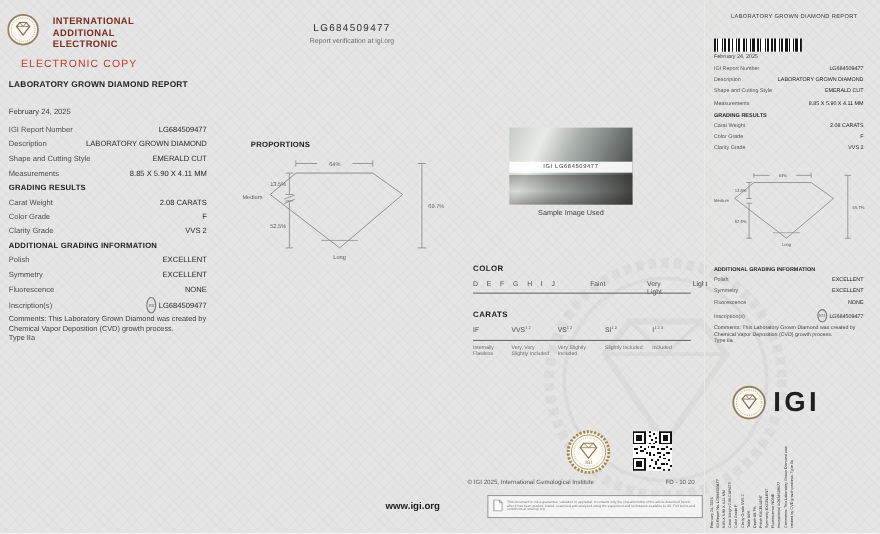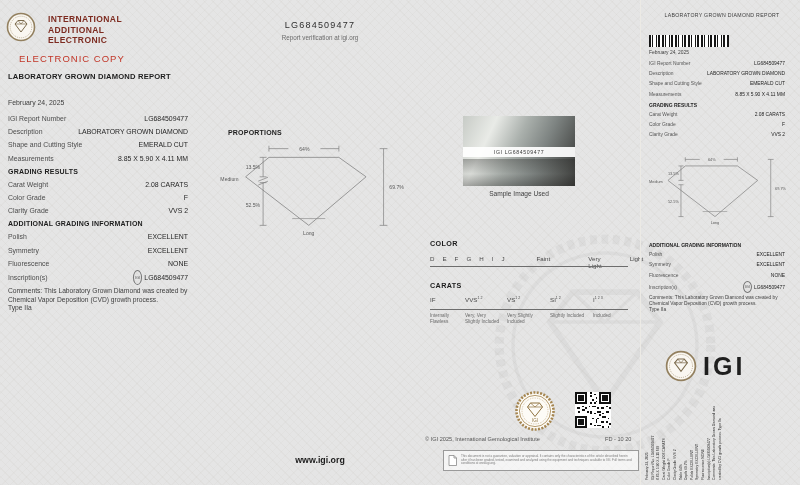--- a/index.html
+++ b/index.html
@@ -286,21 +286,21 @@
     <div class="abs disc-box" style="left:233px;top:450px;width:196px;height:21px">
       <span>
         <svg width="9" height="11" viewBox="0 0 9 11">
             <path d="M1,.5 h5 l2.5,2.5 v7.5 h-7.5 z" fill="#fff" stroke="#8a8a8a" stroke-width=".8"></path>
             <path d="M6,.5 v2.5 h2.5" fill="none" stroke="#8a8a8a" stroke-width=".8"></path>
           </svg>
       </span>
       <span class="disc-text">This document is not a guarantee, valuation or appraisal. It contains only the characteristics of the article described herein after it has been graded, tested, examined and analyzed using the equipment and techniques available to IGI. Full terms and conditions at www.igi.org.</span>
     </div>
 
-    <div class="abs" style="left:30px;top:455px;width:160px;text-align:center;font-size:8.8px;font-weight:bold;color:#1c1c1c">www.igi.org</div>
+    <div class="abs" style="left:30px;top:455px;width:160px;text-align:right;font-size:8.8px;font-weight:bold;color:#1c1c1c">www.igi.org</div>
   </div>
 
   <div class="abs" style="left:640px;top:0;width:160px;height:485px;border-left:1px solid #eceae5">
 
     <div class="abs backhead" style="left:8px;top:12px;width:146px">LABORATORY GROWN DIAMOND REPORT</div>
 
     <div class="abs barcode" style="left:8px;top:35px;width:80px;height:12px"></div>
 
     <div class="abs" style="left:8px;top:50px;font-size:4.9px;color:#3c3c3c">February 24, 2025</div>
 

